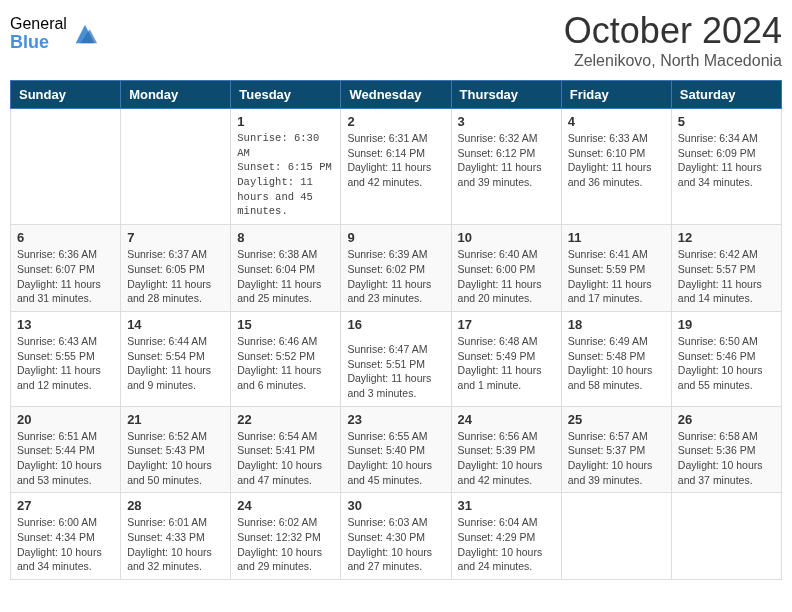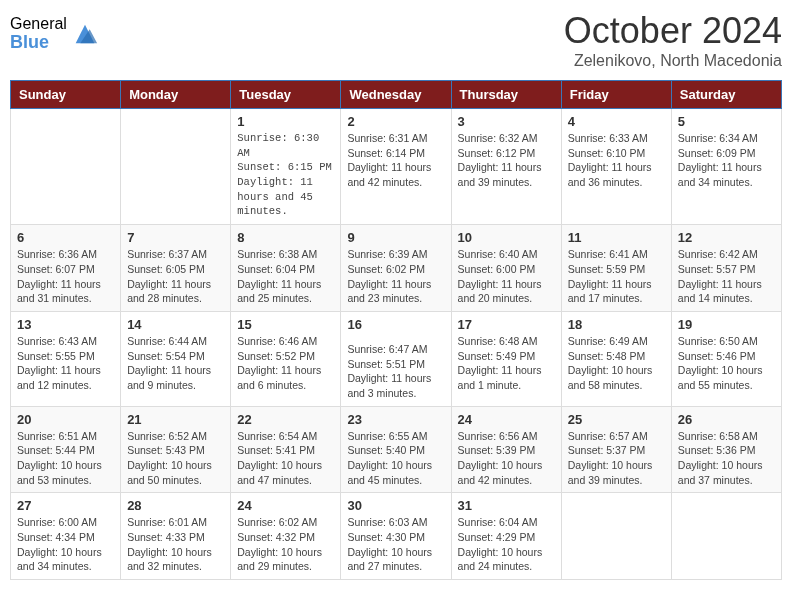--- a/index.html
+++ b/index.html
@@ -47,21 +47,21 @@
     .subtitle {
       font-size: 16px;
       color: #555;
     }
     .calendar {
       width: 100%;
       border-collapse: collapse;
       border: 1px solid #ccc;
     }
     .calendar th {
-      background-color: #7f1d1d;
+      background-color: #0c4a6e;
       color: white;
       text-align: left;
       padding: 6px 8px;
       font-size: 13px;
       font-weight: bold;
       border: 1px solid #3a76b8;
     }
     .calendar td {
       vertical-align: top;
       padding: 5px 6px;
@@ -298,21 +298,21 @@
         </td>
         <td>
           <div class="day-number">28</div>
           <div class="day-info" style="white-space: pre-line;">Sunrise: 6:01 AM
 Sunset: 4:33 PM
 Daylight: 10 hours and 32 minutes.</div>
         </td>
         <td>
           <div class="day-number">24</div>
           <div class="day-info" style="white-space: pre-line;">Sunrise: 6:02 AM
-Sunset: 4:32 PM
+Sunset: 12:32 PM
 Daylight: 10 hours and 29 minutes.</div>
         </td>
         <td>
           <div class="day-number">30</div>
           <div class="day-info" style="white-space: pre-line;">Sunrise: 6:03 AM
 Sunset: 4:30 PM
 Daylight: 10 hours and 27 minutes.</div>
         </td>
         <td>
           <div class="day-number">31</div>

